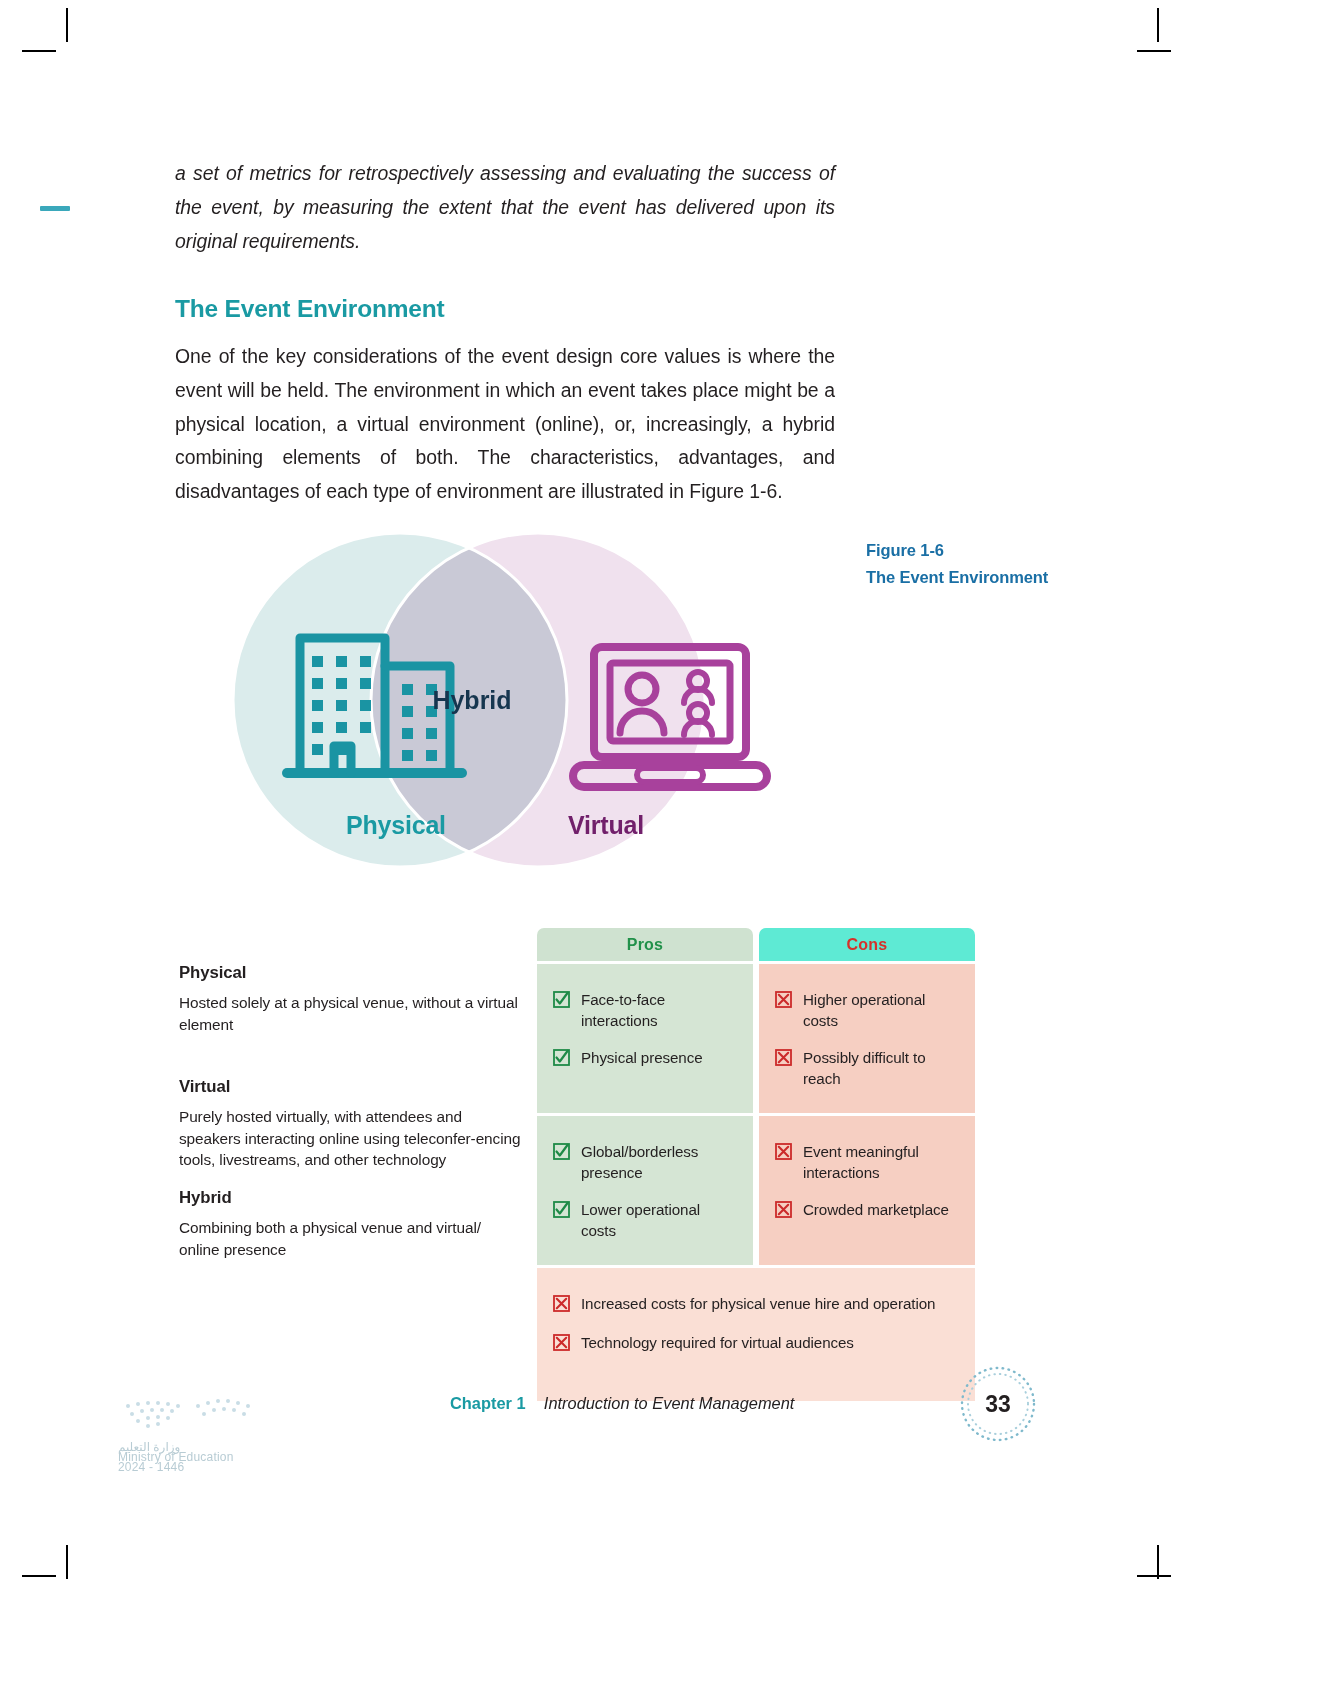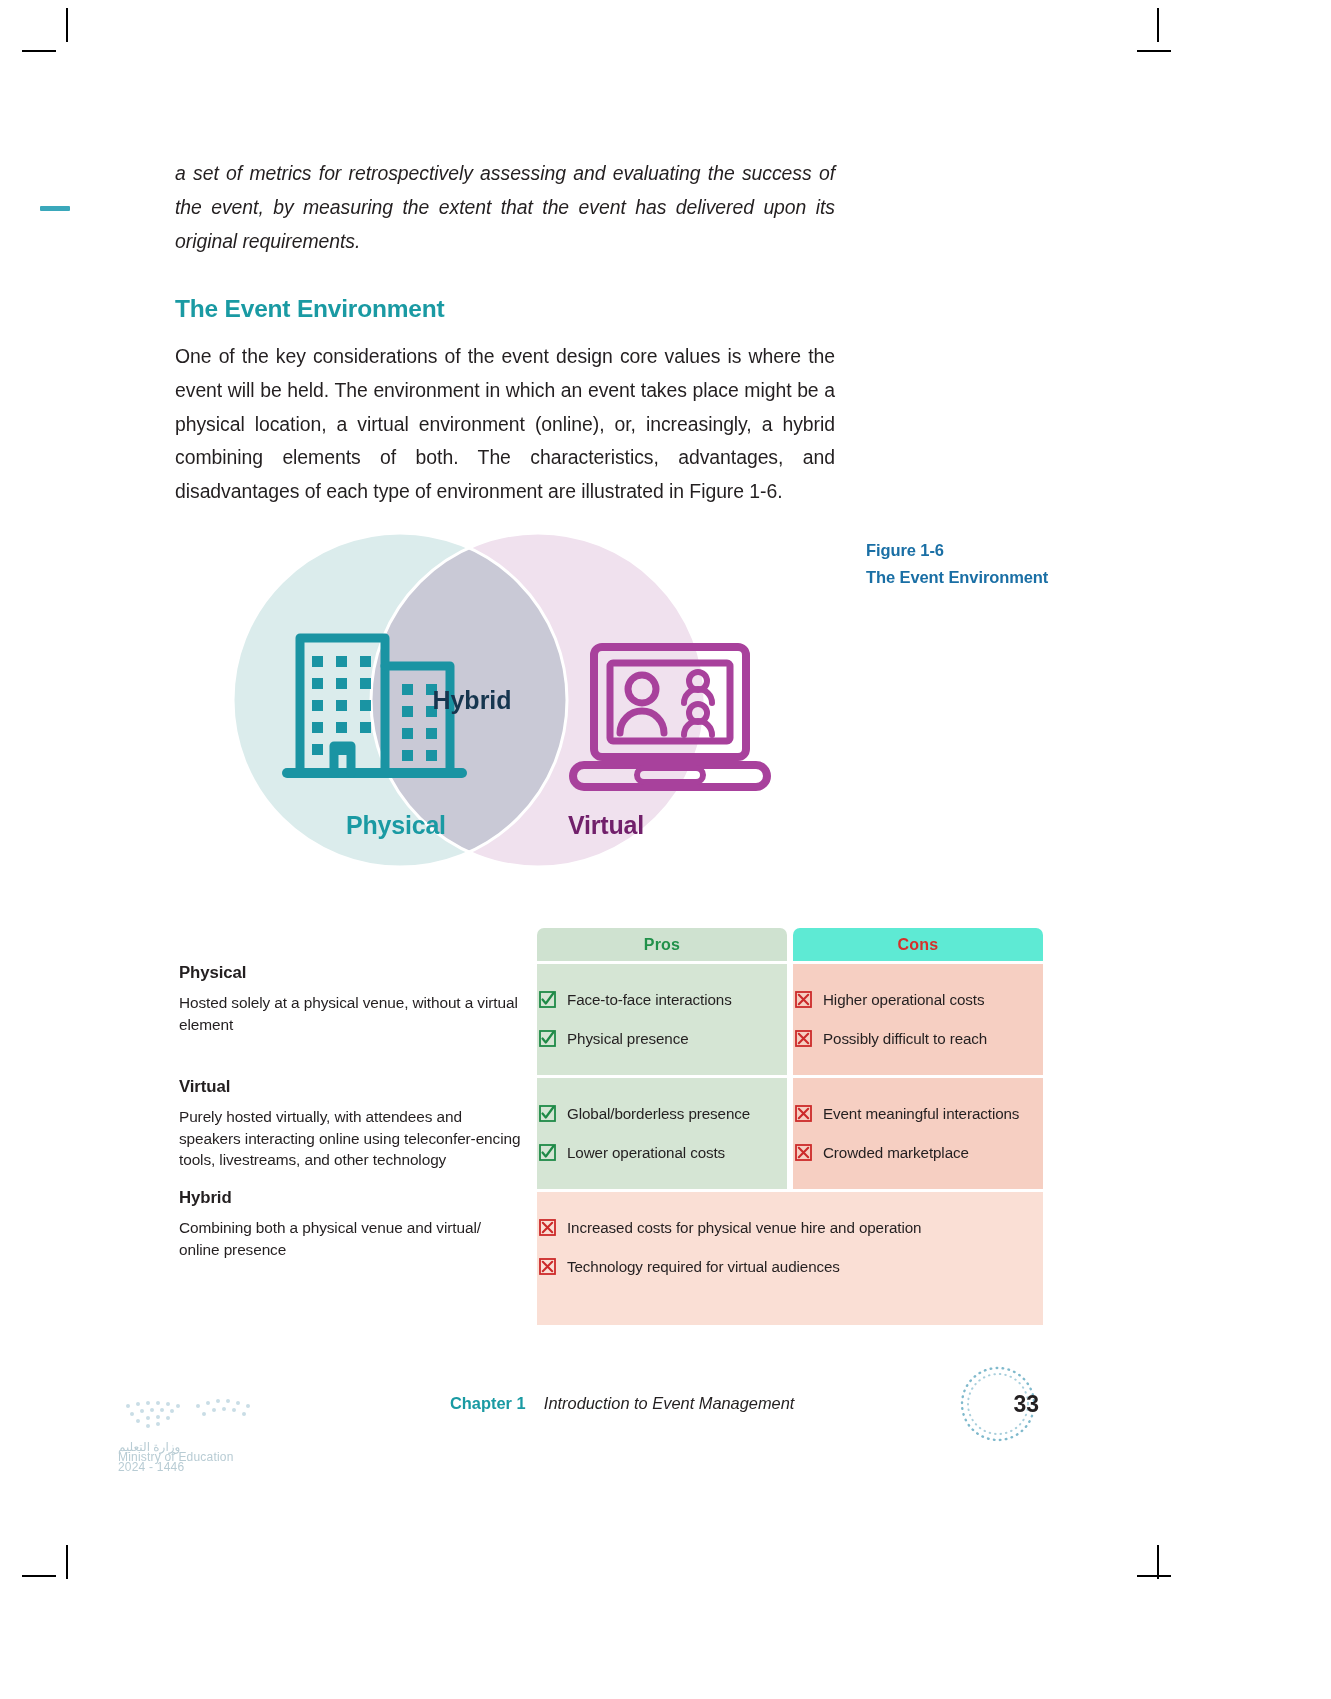--- a/index.html
+++ b/index.html
@@ -99,21 +99,21 @@
     line-height: 21.5px;
     color: #231f20;
     letter-spacing: -0.1px;
   }
 
   
   .pc-table {
     position: absolute;
     left: 537px;
     top: 928px;
-    width: 506px;
+    width: 438px;
   }
   .pc-head-row {
     display: flex;
     gap: 6px;
     height: 33px;
   }
   .pc-head {
     flex: 1;
     display: flex;
     align-items: center;
@@ -126,21 +126,21 @@
   .pc-head.pros { background: #cfe2d0; color: #21914a; }
   .pc-head.cons { background: #5eead4; color: #d6302a; }
 
   .pc-body-row {
     display: flex;
     gap: 6px;
     margin-top: 3px;
   }
   .pc-cell {
     flex: 1;
-    padding: 26px 14px 24px 2px;
+    padding: 26px 14px 24px 16px;
     box-sizing: border-box;
   }
   .pc-cell.pros { background: #d5e5d4; }
   .pc-cell.cons { background: #f6cfc2; }
   .pc-body-row.faded .pc-cell.pros { background: #e2ecdf; }
   .pc-body-row.faded .pc-cell.cons { background: #fadfd5; }
 
   .pc-item {
     display: flex;
     align-items: flex-start;
@@ -171,21 +171,21 @@
   }
   .pagecircle {
     position: absolute;
     left: 957px;
     top: 1363px;
     width: 82px;
     height: 82px;
     border-radius: 50%;
     display: flex;
     align-items: center;
-    justify-content: flex-end;
+    justify-content: center;
   }
   .pagenum {
     font-size: 23px;
     font-weight: bold;
     color: #231f20;
   }
   .logoblock {
     position: absolute;
     left: 118px;
     top: 1390px;

